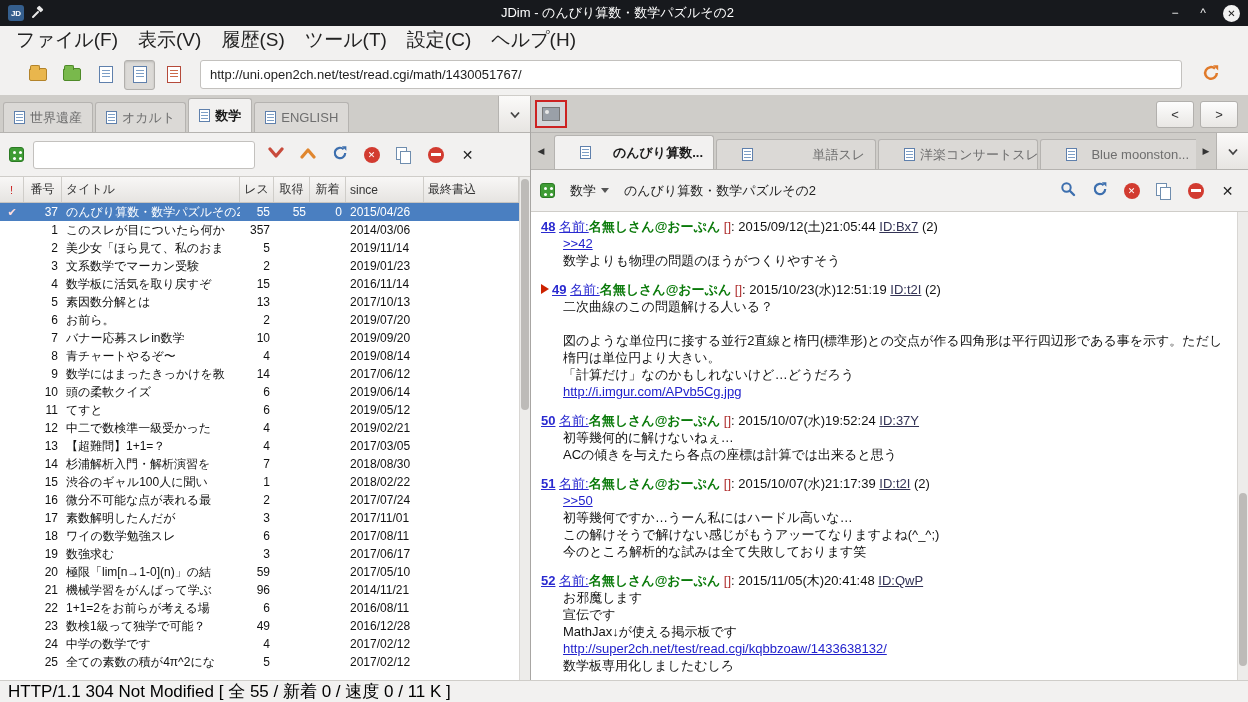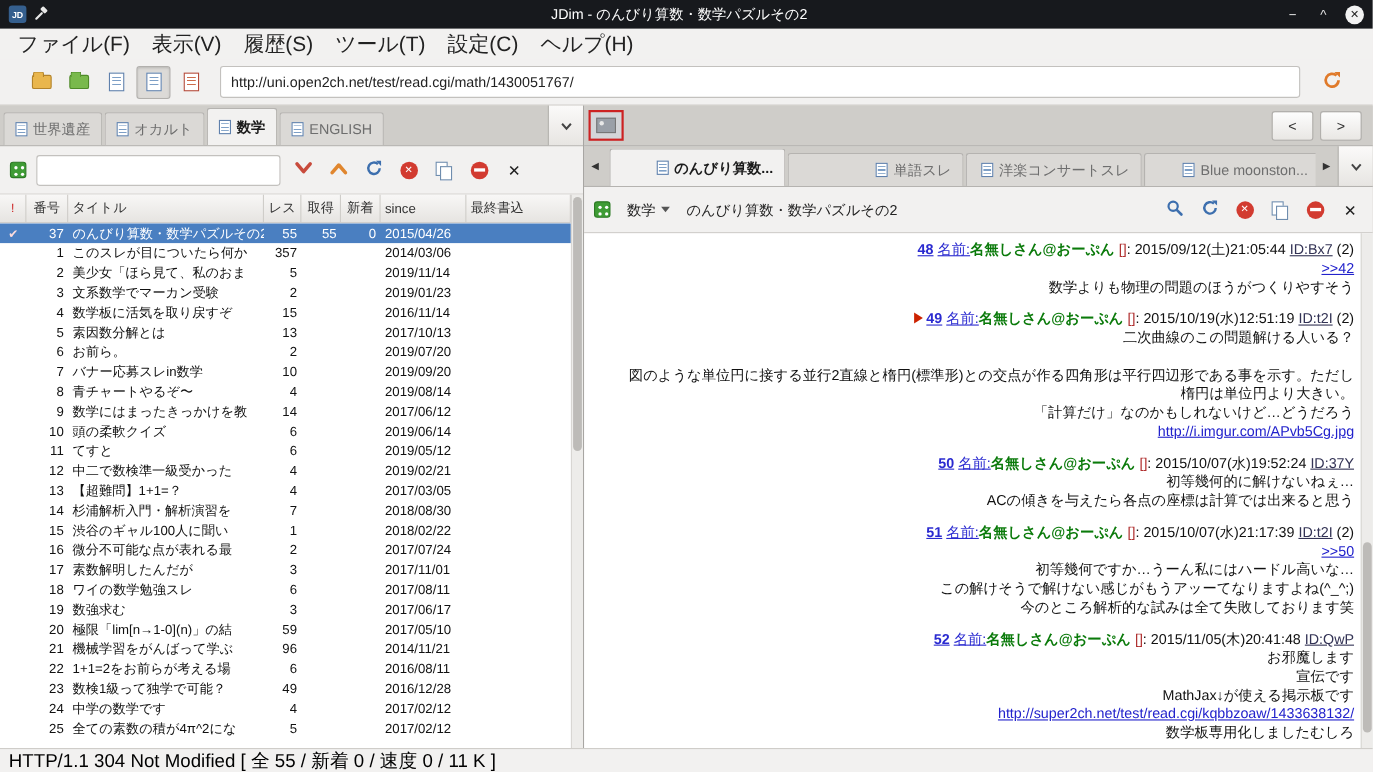--- a/index.html
+++ b/index.html
@@ -51,21 +51,21 @@
 
 .main{flex:1;display:flex;min-height:0;background:#cfcdc9;}
 .left-pane{width:531px;flex:none;display:flex;flex-direction:column;border-right:1px solid #a8a6a3;min-height:0;}
 .right-pane{flex:1;display:flex;flex-direction:column;min-width:0;min-height:0;}
 
 
 .tabbar{height:37px;background:#cfcdc9;border-bottom:1px solid #b5b3b0;display:flex;align-items:flex-end;flex:none;}
 .tabs{display:flex;align-items:flex-end;flex:1;min-width:0;overflow:hidden;height:100%;padding-left:2px;}
 .tab{height:30px;margin:0 1px;padding:0 10px;display:flex;align-items:center;gap:5px;background:#dbd9d6;border:1px solid #b5b3b0;border-bottom:none;border-radius:3px 3px 0 0;color:#6e6e6e;font-size:13px;white-space:nowrap;overflow:hidden;flex:none;}
 .tab.active{background:#f2f1f0;color:#1a1a1a;font-weight:bold;height:34px;}
-.thread-tabs .tab{flex:0 0 160px;justify-content:flex-end;padding-left:25px;}
+.thread-tabs .tab{flex:0 0 160px;justify-content:space-between;padding-left:25px;}
 .dd-btn{width:32px;align-self:stretch;border-left:1px solid #b5b3b0;display:flex;align-items:center;justify-content:center;background:linear-gradient(#fbfaf9,#e7e5e2);flex:none;}
 .tab-arrow{width:20px;height:100%;display:flex;align-items:center;justify-content:center;font-size:9px;color:#333;flex:none;}
 
 
 .board-toolbar{height:44px;display:flex;align-items:center;gap:9px;padding:0 9px;background:#f2f1f0;border-bottom:1px solid #cfcdc9;flex:none;}
 .search-input{width:222px;height:28px;border:1px solid #c3c1be;border-radius:3px;background:#fff;padding:0 7px;font:inherit;outline:none;flex:none;}
 
 
 .board-table{flex:1;display:flex;min-height:0;background:#fff;}
 .table-main{flex:1;min-width:0;display:flex;flex-direction:column;}
@@ -98,21 +98,21 @@
 .spacer{flex:1;}
 .nav-btn{width:38px;height:27px;border:1px solid #b2b0ad;border-radius:3px;background:linear-gradient(#fdfdfd,#e9e7e4);display:flex;align-items:center;justify-content:center;font-size:13px;color:#333;margin-right:6px;flex:none;}
 
 
 .thread-toolbar{height:42px;display:flex;align-items:center;gap:9px;padding:0 9px;background:#f2f1f0;border-bottom:1px solid #cfcdc9;flex:none;}
 .board-select{display:flex;align-items:center;gap:5px;padding:3px 6px;font-size:13px;color:#222;flex:none;}
 .select-arrow{width:0;height:0;border-left:4px solid transparent;border-right:4px solid transparent;border-top:5px solid #555;}
 .thread-title{flex:1;min-width:0;font-size:13px;color:#222;overflow:hidden;white-space:nowrap;}
 
 
-.thread-view{flex:1;display:flex;min-height:0;background:#fff;text-align:right;}
+.thread-view{flex:1;display:flex;min-height:0;background:#fff;}
 .post-list{flex:1;min-width:0;overflow:hidden;padding:6px 6px 0 10px;font-size:13px;line-height:17px;color:#111;}
 .post{margin-bottom:12px;}
 .post-header{white-space:nowrap;overflow:hidden;}
 .post-num{color:#2a2ad0;font-weight:bold;text-decoration:underline;}
 .pmarker{display:inline-block;width:0;height:0;border-left:8px solid #cc2200;border-top:5px solid transparent;border-bottom:5px solid transparent;margin-right:3px;}
 .name-label{color:#2a2ad0;text-decoration:underline;}
 .pname{color:#0a7a0a;font-weight:bold;}
 .pmail{color:#b03030;}
 .pdate{color:#111;}
 .post-id{color:#333355;text-decoration:underline;}
@@ -597,21 +597,21 @@
       <div class="thread-view">
         <div class="post-list">
             <div class="post">
               <div class="post-header"><a class="post-num">48</a> <a class="name-label">名前:</a><b class="pname">名無しさん@おーぷん</b> <span class="pmail">[]</span>: <span class="pdate">2015/09/12(土)21:05:44</span> <a class="post-id">ID:Bx7</a> <span class="pcount">(2)</span></div>
               <div class="post-body">
                 <div class="body-line"><a class="anchor">&gt;&gt;42</a></div>
                 <div class="body-line">数学よりも物理の問題のほうがつくりやすそう</div>
               </div>
             </div>
             <div class="post">
-              <div class="post-header"><span class="pmarker"></span><a class="post-num">49</a> <a class="name-label">名前:</a><b class="pname">名無しさん@おーぷん</b> <span class="pmail">[]</span>: <span class="pdate">2015/10/19(水)12:51:19</span> <a class="post-id">ID:t2I</a> <span class="pcount">(2)</span></div>
+              <div class="post-header"><span class="pmarker"></span><a class="post-num">49</a> <a class="name-label">名前:</a><b class="pname">名無しさん@おーぷん</b> <span class="pmail">[]</span>: <span class="pdate">2015/10/23(水)12:51:19</span> <a class="post-id">ID:t2I</a> <span class="pcount">(2)</span></div>
               <div class="post-body">
                 <div class="body-line">二次曲線のこの問題解ける人いる？</div>
                 <div class="body-line">&nbsp;</div>
                 <div class="body-line">図のような単位円に接する並行2直線と楕円(標準形)との交点が作る四角形は平行四辺形である事を示す。ただし楕円は単位円より大きい。</div>
                 <div class="body-line">「計算だけ」なのかもしれないけど…どうだろう</div>
                 <div class="body-line"><a class="link">http://i.imgur.com/APvb5Cg.jpg</a></div>
               </div>
             </div>
             <div class="post">
               <div class="post-header"><a class="post-num">50</a> <a class="name-label">名前:</a><b class="pname">名無しさん@おーぷん</b> <span class="pmail">[]</span>: <span class="pdate">2015/10/07(水)19:52:24</span> <a class="post-id">ID:37Y</a></div>

